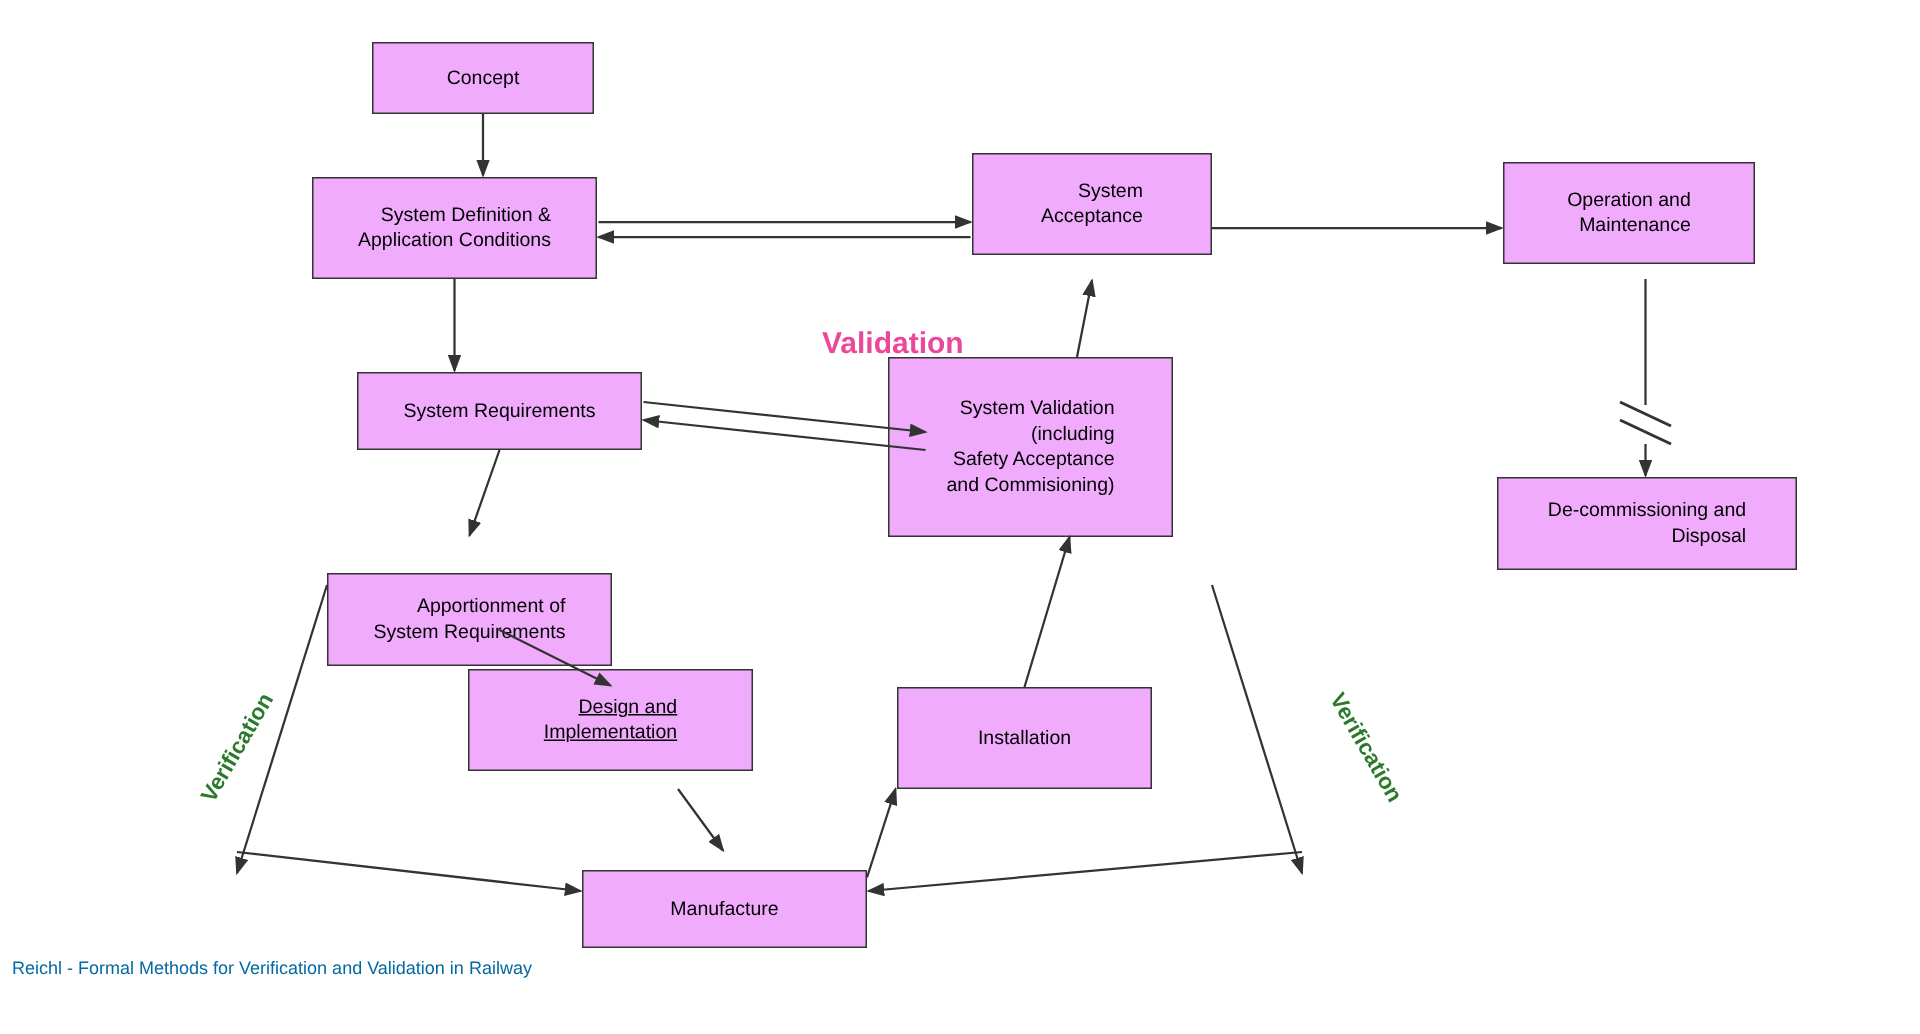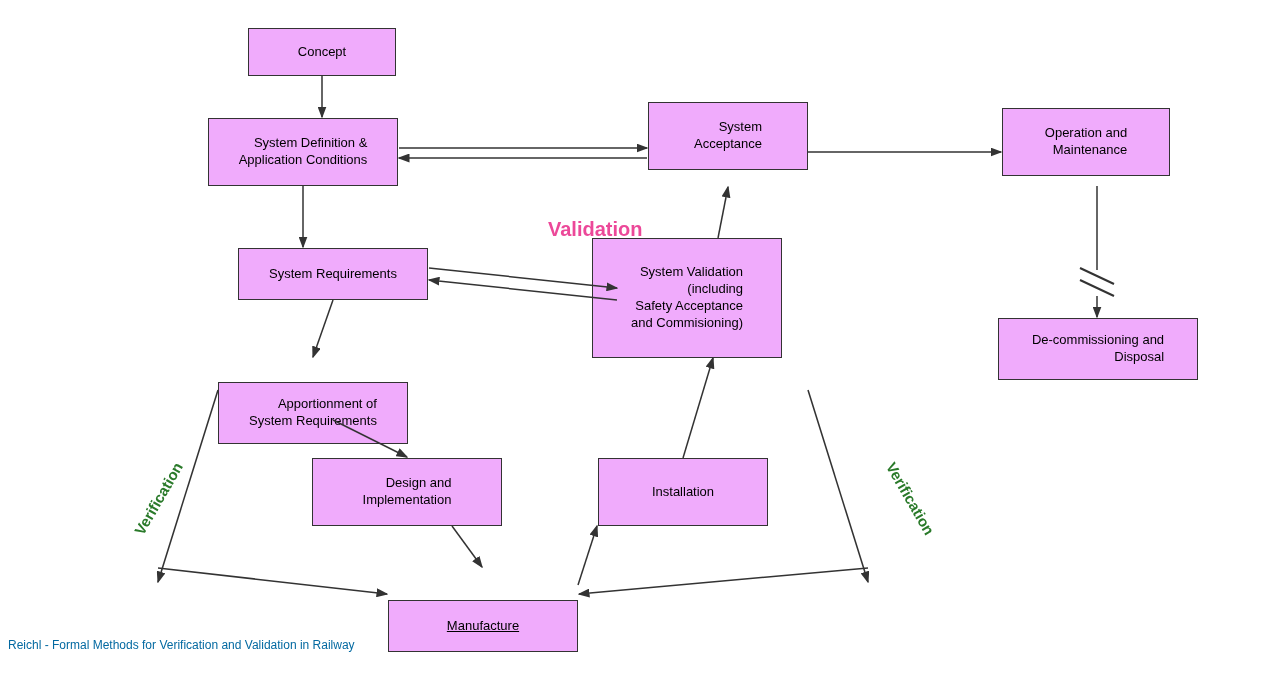--- a/index.html
+++ b/index.html
@@ -70,24 +70,24 @@
 Acceptance</div>
   <div class="box" id="box-operation-maintenance" style="left: 1002px; top: 108px; width: 168px; height: 68px; white-space: pre-line;">Operation and
 Maintenance</div>
   <div class="box" id="box-system-requirements" style="left: 238px; top: 248px; width: 190px; height: 52px; white-space: pre-line;">System Requirements</div>
   <div class="box" id="box-system-validation" style="left: 592px; top: 238px; width: 190px; height: 120px; white-space: pre-line;">System Validation
 (including
 Safety Acceptance
 and Commisioning)</div>
   <div class="box" id="box-apportionment" style="left: 218px; top: 358px; width: 190px; height: 62px; white-space: pre-line; margin-top: 24px;">Apportionment of
 System Requirements</div>
-  <div class="box" id="box-design-implementation" style="left: 312px; top: 458px; width: 190px; height: 68px; white-space: pre-line;">Design and
+  <div class="box" id="box-design-implementation" style="left: 312px; top: 446px; width: 190px; height: 68px; white-space: pre-line; text-decoration: underline;">Design and
 Implementation</div>
   <div class="box" id="box-installation" style="left: 598px; top: 458px; width: 170px; height: 68px; white-space: pre-line;">Installation</div>
-  <div class="box" id="box-manufacture" style="left: 388px; top: 600px; width: 190px; height: 52px; white-space: pre-line; text-decoration: underline;">Manufacture</div>
+  <div class="box" id="box-manufacture" style="left: 388px; top: 580px; width: 190px; height: 52px; white-space: pre-line;">Manufacture</div>
   <div class="box" id="box-decommissioning" style="left: 998px; top: 318px; width: 200px; height: 62px; white-space: pre-line;">De-commissioning and
 Disposal</div>
 
   <div class="validation-label" id="validation-label" style="left: 548px; top: 218px;">Validation</div>
 
   <div class="verification-label" id="verification-left" style="transform: rotate(-60deg); left: 118px; top: 490px;">Verification</div>
   <div class="verification-label" id="verification-right" style="transform: rotate(60deg); left: 870px; top: 490px;">Verification</div>
 
   <svg class="arrows">
     <defs>

